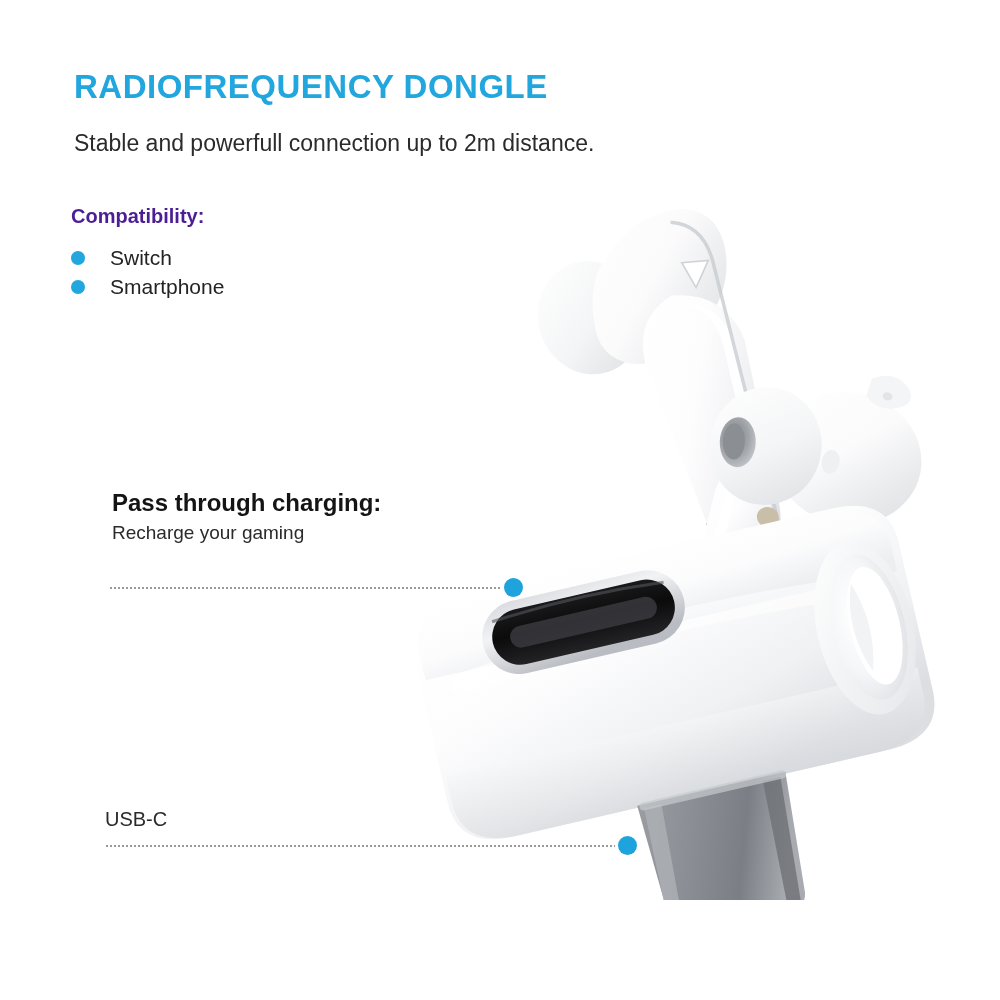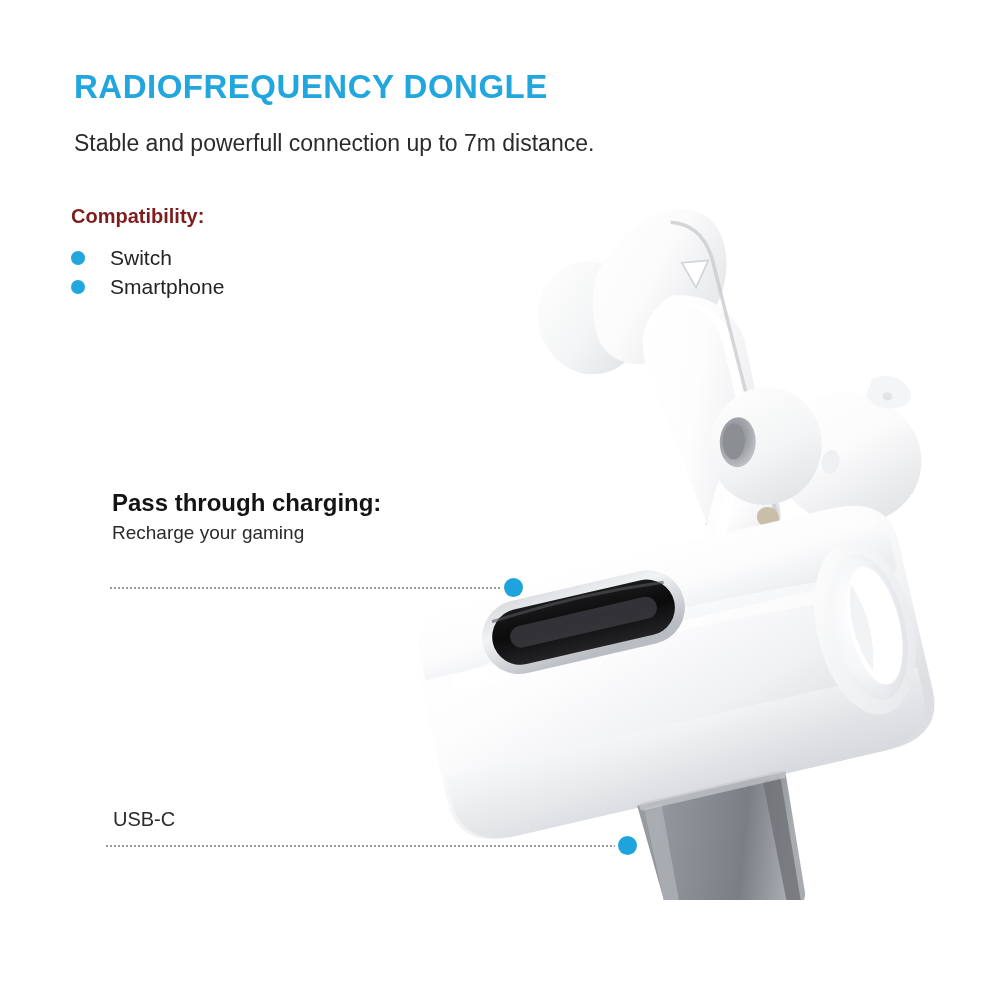--- a/index.html
+++ b/index.html
@@ -39,21 +39,21 @@
     color: #2b2b2b;
     white-space: nowrap;
   }
 
   .compat-heading {
     position: absolute;
     left: 71px;
     top: 205px;
     font-size: 20px;
     font-weight: bold;
-    color: #7f1d1d;
+    color: #4c1d95;
   }
   .compat-list {
     position: absolute;
     left: 71px;
     top: 243px;
     list-style: none;
     margin: 0;
     padding: 0;
   }
   .compat-item {
@@ -86,21 +86,21 @@
   }
   .callout-line {
     font-size: 19px;
     color: #2b2b2b;
     white-space: nowrap;
     line-height: 1.33;
   }
 
   #callout-passthrough { left: 112px; top: 489px; }
   #callout-usbc { left: 105px; top: 806px; }
-  #callout-usbc .callout-line { font-size: 20px; margin-left: 8px; }
+  #callout-usbc .callout-line { font-size: 20px; }
 
   .leader {
     position: absolute;
     height: 2px;
     border-top: 2px dotted #9a9a9a;
   }
   #leader-passthrough { left: 110px; top: 587px; width: 398px; }
   #leader-usbc { left: 106px; top: 845px; width: 518px; }
 
   .leader-dot {
@@ -263,21 +263,21 @@
       <g>
         <path d="M614 798 l152 0 l-8 122 q-2 14 -18 14 l-102 0 q-16 0 -18 -14 z" fill="url(#plugGrad)"></path>
         <path d="M620 802 l18 0 l-6 126 l-14 0 z" fill="#aeb1b6" opacity="0.8"></path>
         <path d="M742 802 l18 0 l-8 126 l-14 0 z" fill="#6e7176" opacity="0.8"></path>
         <rect x="616" y="796" width="150" height="8" rx="4" fill="#c8cacd" opacity="0.7"></rect>
       </g>
     </g>
   </svg>
 
   <div class="title">RADIOFREQUENCY DONGLE</div>
-  <div class="subtitle">Stable and powerfull connection up to 7m distance.</div>
+  <div class="subtitle">Stable and powerfull connection up to 2m distance.</div>
 
   <div class="compat-heading">Compatibility:</div>
   <ul class="compat-list">
     <li class="compat-item">
       <span class="bullet"></span>
       <span class="compat-label">Switch</span>
     </li>
     <li class="compat-item">
       <span class="bullet"></span>
       <span class="compat-label">Smartphone</span>

